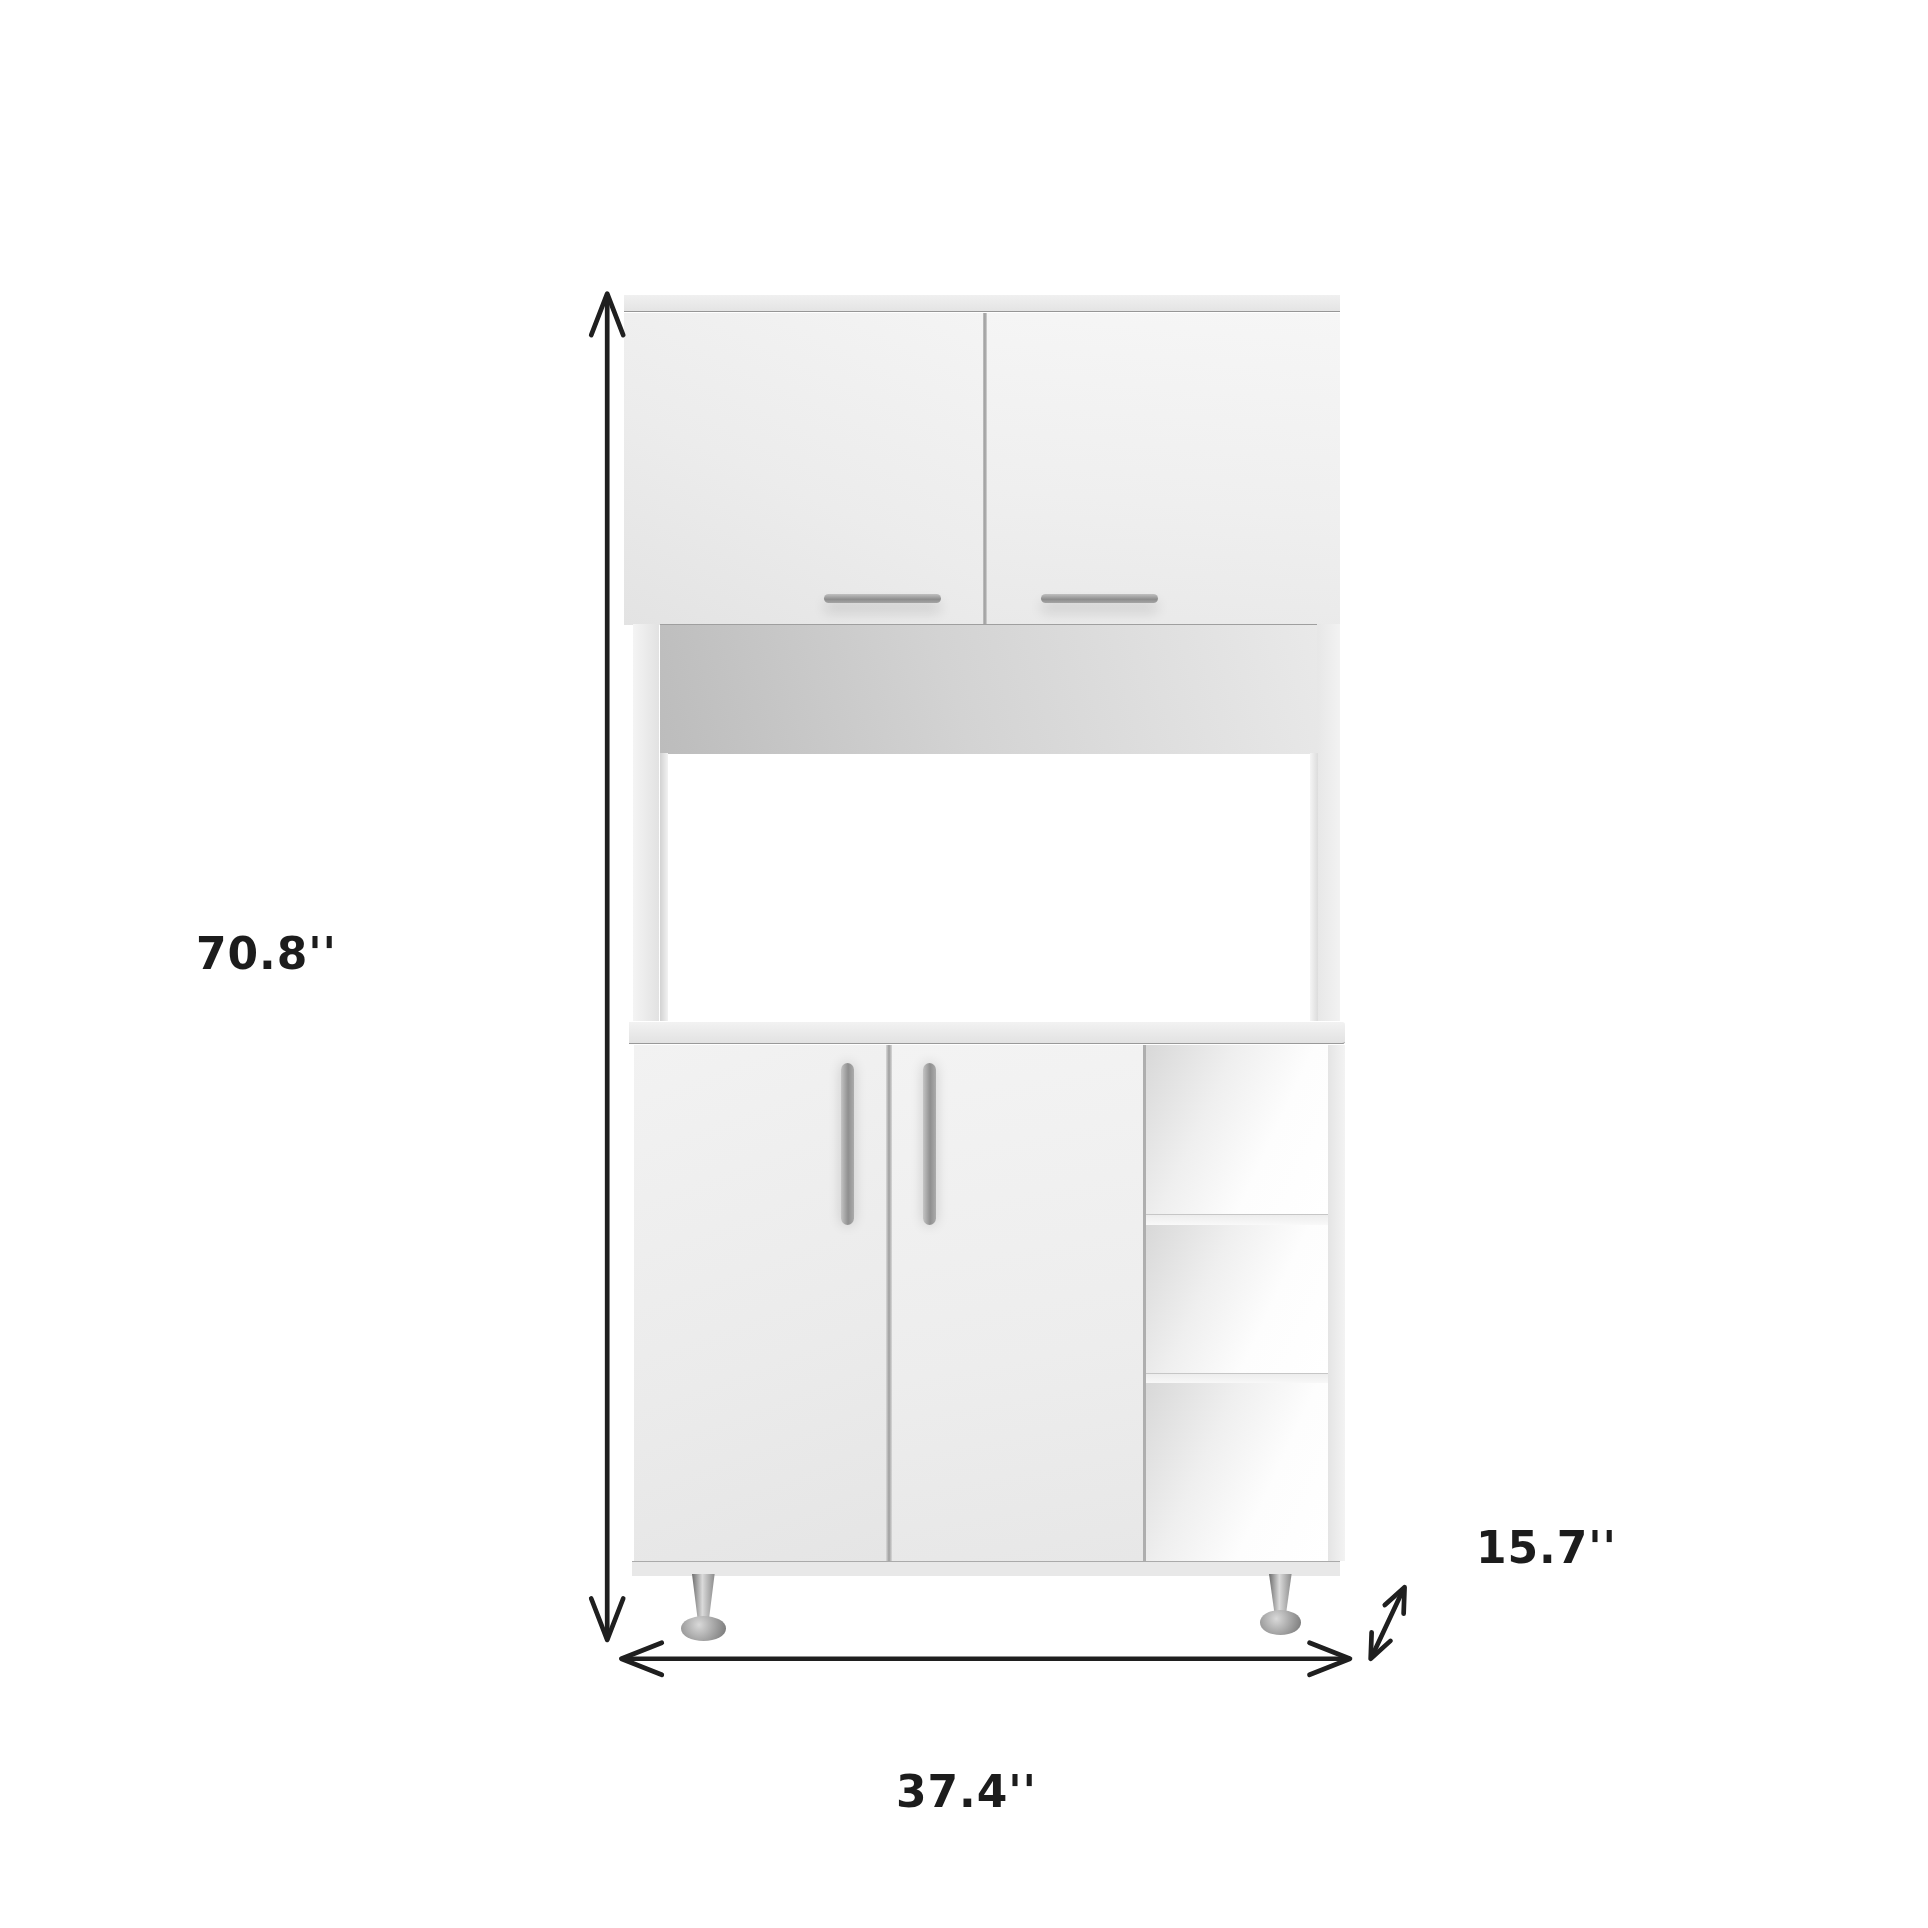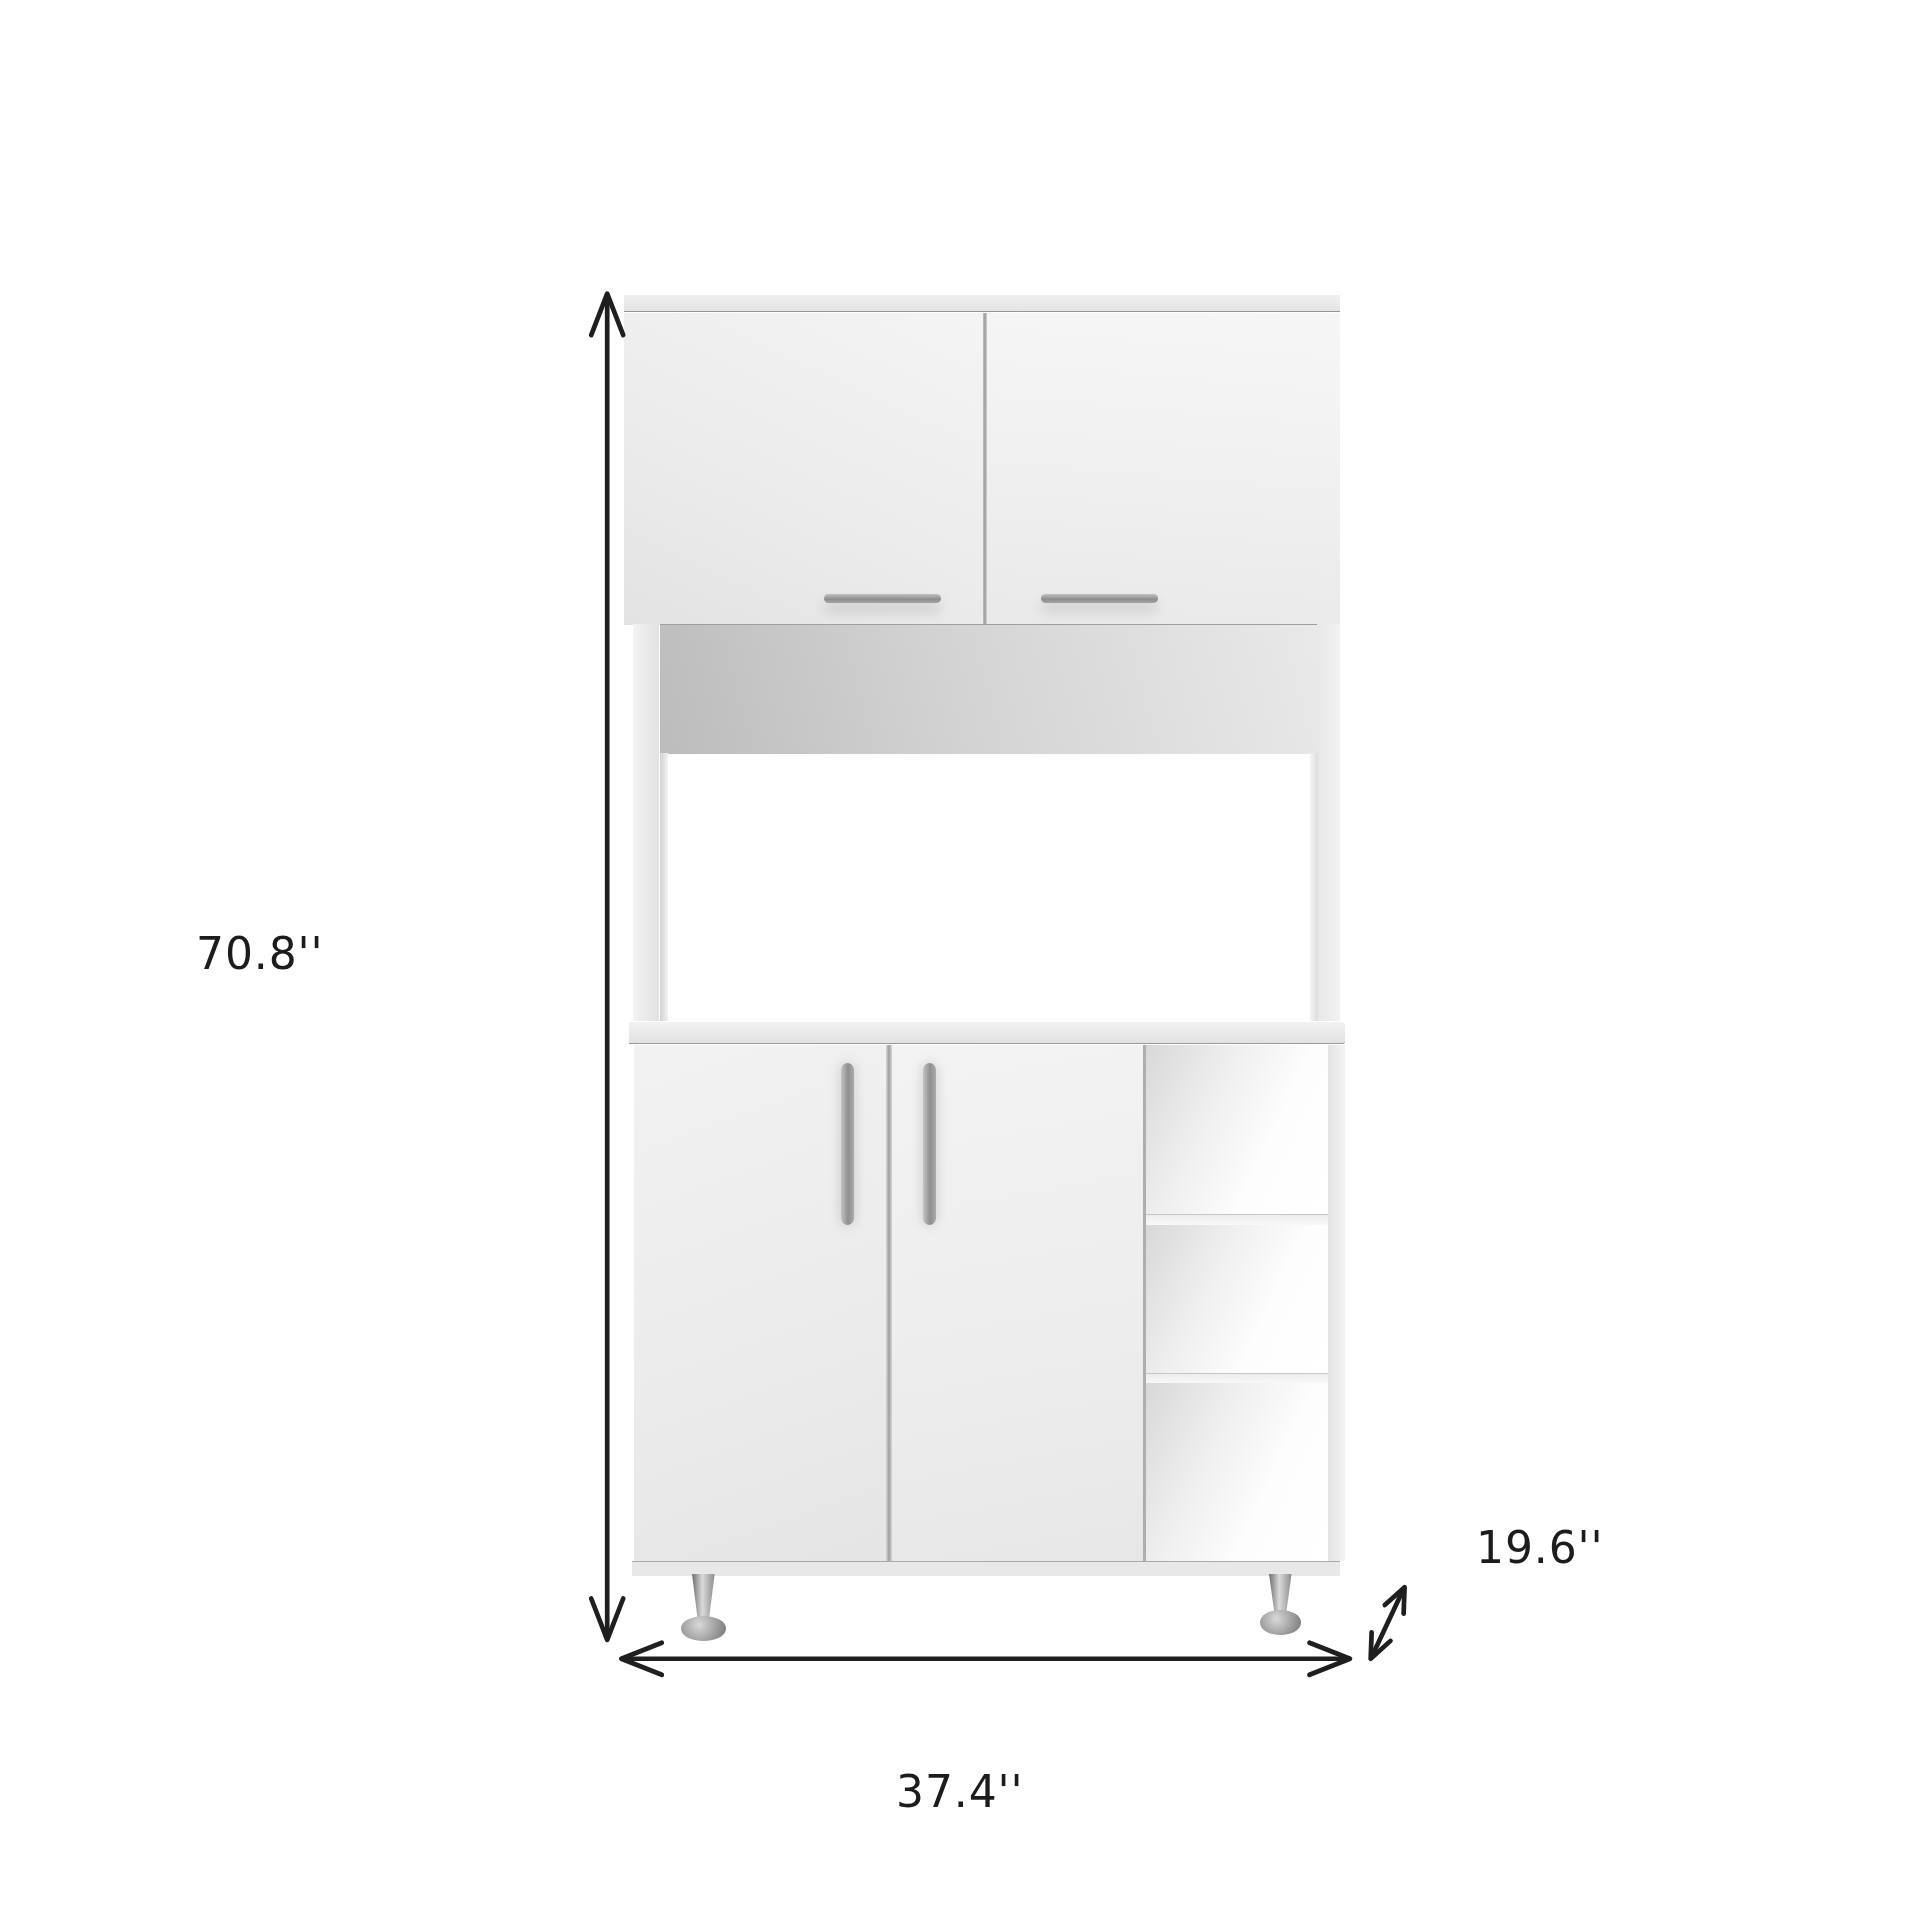--- a/index.html
+++ b/index.html
@@ -132,21 +132,21 @@
   .leg-foot{
     border-radius:50%;
     background:radial-gradient(circle at 40% 35%,#d9d9d9,#9a9a9a 60%,#707070);
   }
   .leg-foot.fl{left:681px;top:1616px;width:45px;height:24.5px;}
   .leg-foot.fr{left:1260px;top:1610px;width:41px;height:24.5px;}
 
   
   .dims-svg{left:0;top:0;width:1928px;height:1928px;pointer-events:none;}
   .dim-label{
-    color:#1c1c1c;font-size:44px;font-weight:400;letter-spacing:0.9px;
+    color:#1c1c1c;font-size:44px;font-weight:700;letter-spacing:0.9px;
     white-space:nowrap;
   }
   .dim-label.height{left:196px;top:928px;}
   .dim-label.width{left:896px;top:1766px;text-align:center;}
   .dim-label.depth{left:1476px;top:1522px;}
 </style>
 </head>
 <body>
 
 <div class="stage">
@@ -218,16 +218,16 @@
       <g>
         <path d="M1459 1756 L1489 1692"></path>
         <path d="M1491 1714 L1492 1686 L1471 1705"></path>
         <path d="M1477 1743 L1456 1762 L1457 1734"></path>
       </g>
     </g>
   </svg>
 
   <div class="abs dim-label height">70.8''</div>
   <div class="abs dim-label width">37.4''</div>
-  <div class="abs dim-label depth">19.6''</div>
+  <div class="abs dim-label depth">15.7''</div>
 
 </div>
 
 
 </body></html>

